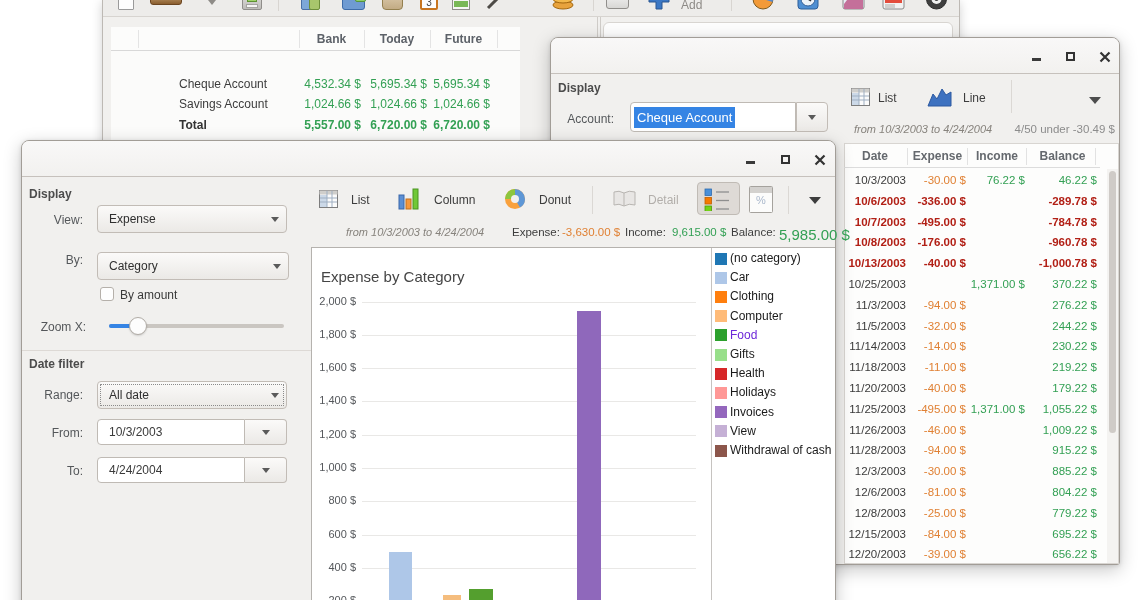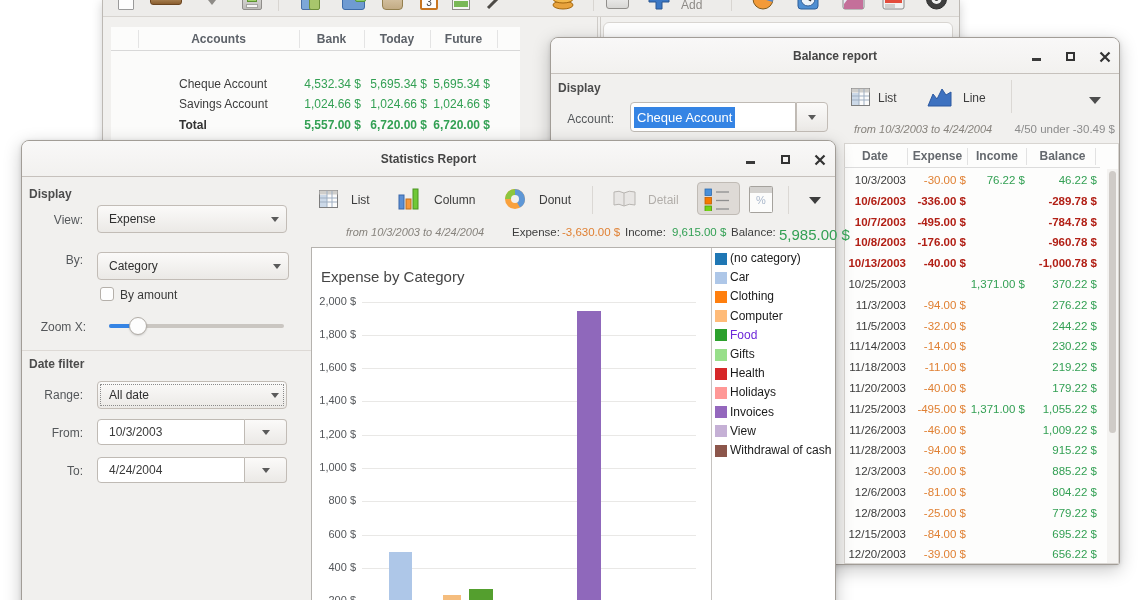--- a/index.html
+++ b/index.html
@@ -138,21 +138,20 @@
   <div class="abs" style="left:500px; top:22px; width:350px; height:60px; background:#fdfdfd; border:1px solid #d8d5d1; border-radius:6px 6px 0 0;"></div>
 
   <div class="abs" id="acctable" style="left:8px; top:27px; width:409px; height:113px; background:#fbfbfa;">
 
     <div class="abs" style="left:0; top:0; width:100%; height:24px; background:#fcfcfb; border-bottom:1px solid #d8d8d8;">
       <div class="abs" style="left:27px; top:3px; width:1px; height:18px; background:#e4e4e4;"></div>
       <div class="abs" style="left:188px; top:3px; width:1px; height:18px; background:#e4e4e4;"></div>
       <div class="abs" style="left:253px; top:3px; width:1px; height:18px; background:#e4e4e4;"></div>
       <div class="abs" style="left:319px; top:3px; width:1px; height:18px; background:#e4e4e4;"></div>
       <div class="abs" style="left:386px; top:3px; width:1px; height:18px; background:#e4e4e4;"></div>
-      <div class="abs bold" style="left:27px; width:161px; top:0; line-height:24px; text-align:center; color:#5d6269;">Accounts</div>
       <div class="abs bold" style="left:188px; width:65px; top:0; line-height:24px; text-align:center; color:#5d6269;">Bank</div>
       <div class="abs bold" style="left:253px; width:66px; top:0; line-height:24px; text-align:center; color:#5d6269;">Today</div>
       <div class="abs bold" style="left:319px; width:67px; top:0; line-height:24px; text-align:center; color:#5d6269;">Future</div>
     </div>
 
     <div class="abs" style="left:0; top:47px; width:100%; height:20px;">
       <div class="abs" style="left:68px; top:3px; color:#3c3c3c;">Cheque Account</div>
       <div class="abs green" style="left:188px; width:62px; top:3px; text-align:right;">4,532.34 $</div>
       <div class="abs green" style="left:253px; width:63px; top:3px; text-align:right;">5,695.34 $</div>
       <div class="abs green" style="left:319px; width:60px; top:3px; text-align:right;">5,695.34 $</div>
@@ -167,21 +166,20 @@
       <div class="abs bold" style="left:68px; top:3px; color:#343434;">Total</div>
       <div class="abs green bold" style="left:188px; width:62px; top:3px; text-align:right;">5,557.00 $</div>
       <div class="abs green bold" style="left:253px; width:63px; top:3px; text-align:right;">6,720.00 $</div>
       <div class="abs green bold" style="left:319px; width:60px; top:3px; text-align:right;">6,720.00 $</div>
     </div>
   </div>
 </div>
 
 <div class="win" id="balwin" style="left:550px; top:37px; width:570px; height:528px; border-radius:8px 8px 3px 3px;">
   <div class="titlebar"></div>
-  <div class="title">Balance report</div>
   <div class="abs" style="left:481px; top:20px; width:9px; height:2.5px; background:#3a3a3a;"></div>
   <div class="abs" style="left:515px; top:14px; width:9px; height:9px; border:2px solid #333333;"></div>
   <svg class="abs" style="left:548px; top:13px;" width="12" height="12">
       <path d="M1.5 1.5 L10.5 10.5 M10.5 1.5 L1.5 10.5" stroke="#333333" stroke-width="2.2"></path>
     </svg>
   <div id="balbody">
     <div class="sect" style="left:7px; top:43px;">Display</div>
     <div class="lbl" style="left:5px; top:74px; width:58px;">Account:</div>
 
     <div class="abs" style="left:79px; top:64px; width:166px; height:30px; background:#ffffff; border:1px solid #bfbab4; border-radius:4px 0 0 4px;">
@@ -328,21 +326,20 @@
         </div>
     </div>
 
     <div class="abs" style="left:556px; top:131px; width:11px; height:394px; background:#f4f3f1;"></div>
     <div class="abs" style="left:558px; top:133px; width:7px; height:262px; background:#cfcbc7; border-radius:3.5px;"></div>
   </div>
 </div>
 
 <div class="win" id="statwin" style="left:21px; top:140px; width:815px; height:475px; border-radius:8px 8px 0 0;">
   <div class="titlebar"></div>
-  <div class="title">Statistics Report</div>
   <div class="abs" style="left:724px; top:20px; width:9px; height:2.5px; background:#3a3a3a;"></div>
   <div class="abs" style="left:759px; top:14px; width:9px; height:9px; border:2px solid #333333;"></div>
   <svg class="abs" style="left:792px; top:13px;" width="12" height="12">
       <path d="M1.5 1.5 L10.5 10.5 M10.5 1.5 L1.5 10.5" stroke="#333333" stroke-width="2.2"></path>
     </svg>
   <div id="statbody">
 
     <div class="sect" style="left:7px; top:46px;">Display</div>
     <div class="lbl" style="left:0; top:72px; width:61px;">View:</div>
     <div class="combo" style="left:75px; top:64px; width:190px; height:28px;">

